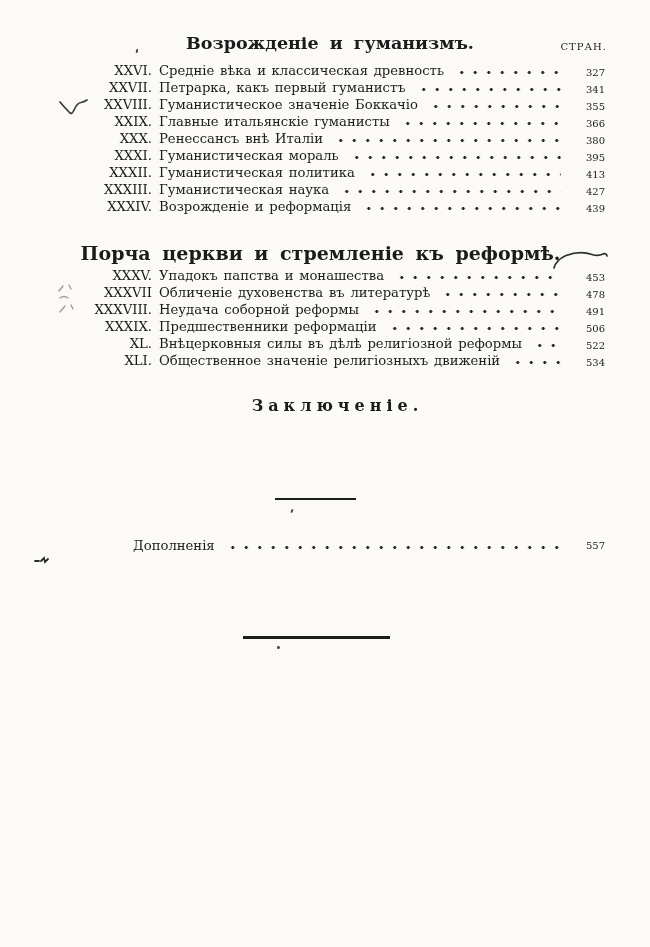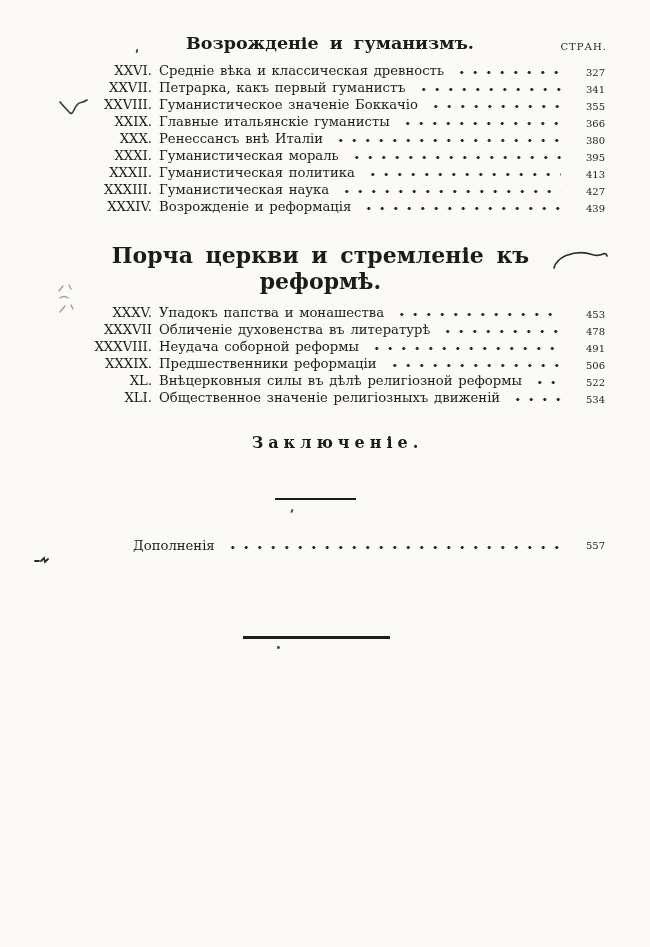--- a/index.html
+++ b/index.html
@@ -32,22 +32,22 @@
   .rtitle  { flex:none; margin-left:7px; white-space:nowrap; word-spacing:1.5px; }
   .leader {
     flex:1; min-width:12px; height:5px; align-self:flex-end;
     margin:0 10px 3px 9px;
     background-image:radial-gradient(circle, #222 1.25px, rgba(0,0,0,0) 1.8px);
     background-size:13.5px 5px; background-repeat:repeat-x; background-position:2px center;
   }
   .pagenum { flex:none; width:34px; text-align:right; font-size:10px; }
 
   .section-heading {
-    margin:28px 0 9px 0; text-align:center;
-    font-size:22px; font-weight:bold; word-spacing:5px;
+    margin:28px 0 2px 0; text-align:center;
+    font-size:19px; font-weight:bold; word-spacing:5px;
     transform:translateX(-12px);
   }
   .section-heading.letterspaced {
     font-size:16px; letter-spacing:5px; word-spacing:0;
     margin:28px 0 14px 0; transform:translateX(5px);
   }
 
   
   .rule { position:absolute; background:#1c1c1c; }
   .rule-1 { left:275px; top:498px; width:81px;  height:2px; }

